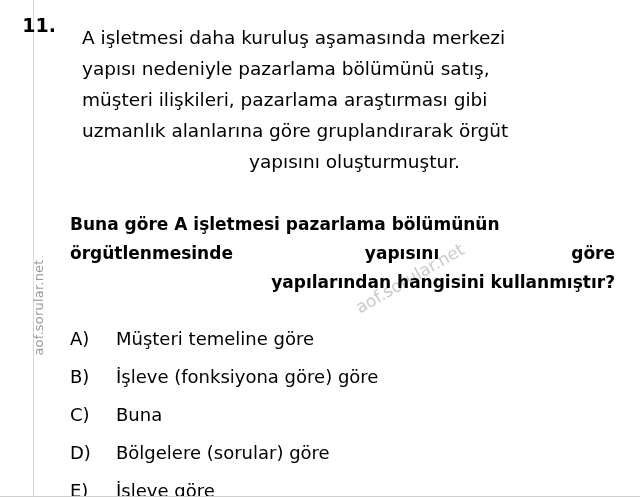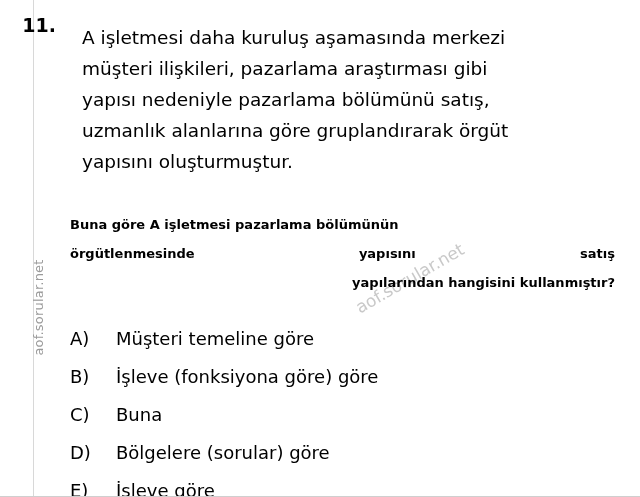--- a/index.html
+++ b/index.html
@@ -89,25 +89,25 @@
 
   .q-stem {
     font-size: 18.5px;
     line-height: 31px;
     text-align: justify;
     text-justify: inter-word;
     margin: 12px;
     width: 545px;
   }
   .q-stem .last-line {
-    text-align: left;
+    text-align: center;
   }
 
   .q-lead {
-    font-size: 13px;
+    font-size: 17px;
     font-weight: bold;
     line-height: 29px;
     margin: 33px 0 0 0;
     width: 545px;
     text-align: justify;
     text-justify: inter-word;
   }
   .q-lead .last-line {
     text-align: right;
   }
@@ -153,32 +153,32 @@
 
   <div class="diag-watermark">aof.sorular.net</div>
 
   <div class="content">
     <div class="q-row">
       <div class="q-number">11.</div>
       <div class="q-body">
 
         <div class="q-stem">
           <div>A işletmesi daha kuruluş aşamasında merkezi</div>
+          <div>yapısı nedeniyle pazarlama bölümünü satış,</div>
           <div>müşteri ilişkileri, pazarlama araştırması gibi</div>
-          <div>yapısı nedeniyle pazarlama bölümünü satış,</div>
           <div>uzmanlık alanlarına göre gruplandırarak örgüt</div>
           <div class="last-line">yapısını oluşturmuştur.</div>
         </div>
 
         <div class="q-lead">
           <div>Buna göre A işletmesi pazarlama bölümünün</div>
           <div style="display:flex; justify-content:space-between;">
               <span>örgütlenmesinde</span>
               <span>yapısını</span>
-              <span>satış</span>
+              <span>göre</span>
             </div>
           <div class="last-line">yapılarından hangisini kullanmıştır?</div>
         </div>
 
         <ul class="options">
           <li class="option">
             <span class="option-letter">A)</span>
             <span class="option-text">Müşteri temeline göre</span>
           </li>
           <li class="option">

